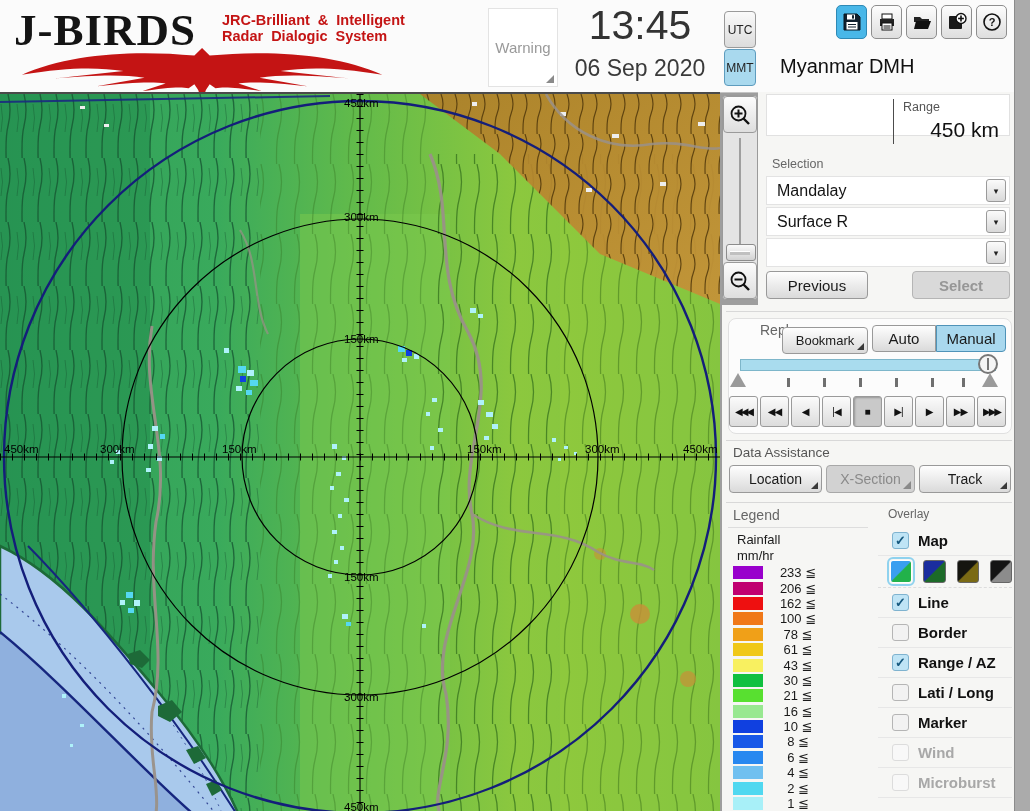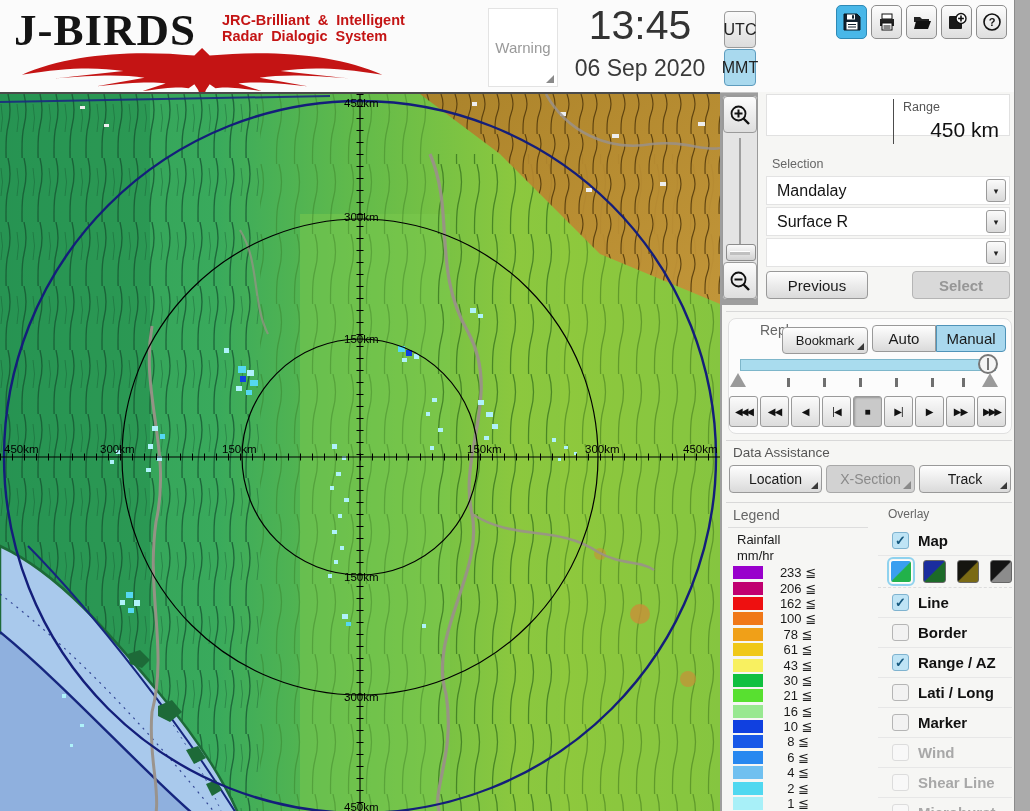--- a/index.html
+++ b/index.html
@@ -14,21 +14,21 @@
   #logo-tag{position:absolute;left:212px;top:10px;color:#c41414;font-weight:bold;font-size:14.5px;line-height:16px;word-spacing:4px;}
   #eagle{position:absolute;left:2px;top:44px;}
   #warn-btn{left:488px;top:8px;width:68px;height:77px;background:#ffffff;border:1px solid #e3e3e3;
      color:#9a9a9a;font-size:15px;display:flex;align-items:center;justify-content:center;}
   .corner{position:absolute;right:3px;bottom:3px;width:0;height:0;
      border-left:8px solid transparent;border-bottom:8px solid #8a8a8a;}
   .corner.dark{border-bottom-color:#3a3a3a;border-left-width:7px;border-bottom-width:7px;}
   #time{left:558px;top:2px;width:164px;height:50px;font-size:41px;color:#333;text-align:center;}
   #date{left:545px;top:55px;width:190px;height:30px;font-size:23px;color:#3a3a3a;text-align:center;}
   .tzbtn{position:absolute;left:724px;width:32px;height:37px;border:1px solid #9a9a9a;border-radius:4px;
-     font-size:16px;display:flex;align-items:center;justify-content:center;color:#222;
+     font-size:12px;display:flex;align-items:center;justify-content:center;color:#222;
      background:linear-gradient(#fafafa,#dcdcdc);box-sizing:border-box;}
   .tzbtn.sel{background:#a9d9ee;border-color:#5e9cbe;}
   #toolbar{left:836px;top:5px;display:flex;gap:4px;}
   .tbtn{width:31px;height:34px;border:1px solid #8e8e8e;border-radius:5px;
      background:linear-gradient(#fdfdfd,#dedede);display:flex;align-items:center;justify-content:center;padding:0;}
   .tbtn.sel{background:#49b7e8;border-color:#2e89b5;}
   #collapse{left:1016px;top:13px;font-size:13px;color:#555;}
   #edge{left:1014px;top:0;width:16px;height:811px;background:#ababab;border-left:1px solid #8b8b8b;}
   
   #map{left:0;top:92px;width:720px;height:719px;border-top:2px solid #4a4a4a;box-sizing:content-box;}
@@ -354,20 +354,21 @@
         <circle cx="9.5" cy="9.5" r="7" fill="none" stroke="#111" stroke-width="1.8"></circle>
         <line x1="14.5" y1="14.5" x2="20" y2="20" stroke="#111" stroke-width="2.4"></line>
         <line x1="5.5" y1="9.5" x2="13.5" y2="9.5" stroke="#111" stroke-width="2"></line>
       </svg>
     </button>
   </div>
 
   <div id="panel-bg" class="abs"></div>
   <div id="panel-bg2" class="abs"></div>
 
+  <div id="station" class="abs">Myanmar DMH</div>
 
   <div id="rangebox" class="abs">
     <div id="range-div"></div>
     <div id="range-label">Range</div>
     <div id="range-value">450 km</div>
   </div>
 
   <div id="sel-label" class="abs">Selection</div>
 
   <div class="ddrow" style="top:176px;">
@@ -558,20 +559,16 @@
       <div class="orow">
         <span class="cb"></span>
         <span class="olab">Marker</span>
       </div>
       <div class="orow off">
         <span class="cb"></span>
         <span class="olab">Wind</span>
       </div>
       <div class="orow off">
         <span class="cb"></span>
-        <span class="olab">Shear Line</span>
-      </div>
-      <div class="orow off">
-        <span class="cb"></span>
         <span class="olab">Microburst</span>
       </div>
     </div>
 </div>
 
 </body></html>

